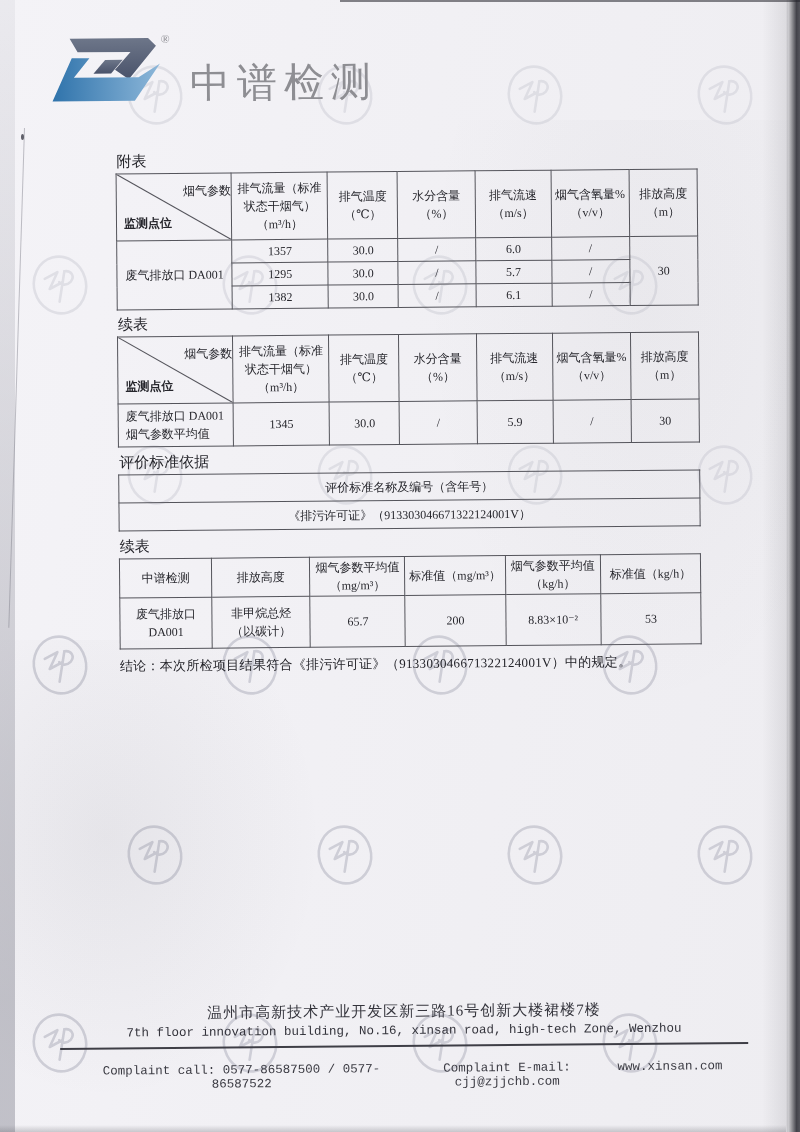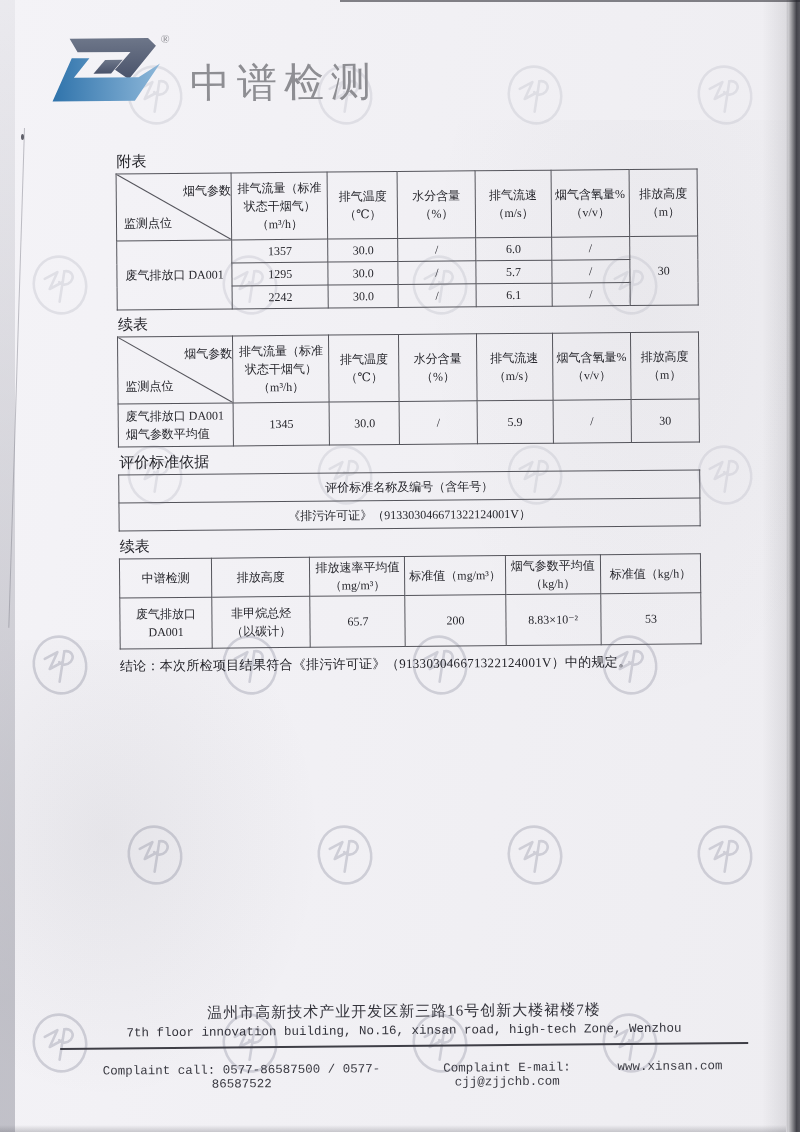--- a/index.html
+++ b/index.html
@@ -41,21 +41,21 @@
   
   .doc{position:absolute;left:119px;top:150px;width:582px;}
   .sec-label{font-size:15px;color:#26262c;margin:0 0 3px 1px;line-height:18px;}
   table{width:100%;border-collapse:collapse;table-layout:fixed;font-size:12px;color:#26262c;}
   td{border:1px solid #54545b;text-align:center;vertical-align:middle;padding:1px 3px;line-height:1.5;}
   .mb5{margin-bottom:5px;}.mb6{margin-bottom:6px;}
   .hdr td{height:64px;}
   .corner{position:relative;padding:0;}
   .corner svg{position:absolute;inset:0;width:100%;height:100%;}
   .c-tr{position:absolute;top:8px;right:0;}
-  .c-bl{position:absolute;bottom:8px;left:7px;}
+  .c-bl{position:absolute;bottom:8px;left:7px;font-weight:bold;}
   .r-sm td{height:20px;}
   .site-left{text-align:left;padding-left:7px;}
   .r-md td{height:40px;}
   .eval td{height:25px;}
   .hdr2 td{height:34px;}
   .r-lg td{height:48px;}
   .conclusion{margin-top:8px;font-size:13px;letter-spacing:.3px;color:#232329;}
 
   
   .footer{position:absolute;left:56px;top:1002px;width:688px;text-align:center;color:#34343c;}
@@ -218,21 +218,21 @@
           <td rowspan="3">30</td>
         </tr>
         <tr class="r-sm">
           <td>1295</td>
           <td>30.0</td>
           <td>/</td>
           <td>5.7</td>
           <td>/</td>
         </tr>
         <tr class="r-sm">
-          <td>2242</td>
+          <td>1382</td>
           <td>30.0</td>
           <td>/</td>
           <td>6.1</td>
           <td>/</td>
         </tr>
       </tbody>
         </table>
 
       <div class="sec-label">续表</div>
 
@@ -298,21 +298,21 @@
             <col style="width:98px">
             <col style="width:95px">
             <col style="width:100px">
             <col style="width:95px">
             <col style="width:100px">
           </colgroup>
         <tbody>
             <tr class="hdr2">
           <td>中谱检测</td>
           <td>排放高度</td>
-          <td>排放速率平均值（mg/m³）</td>
+          <td>烟气参数平均值（mg/m³）</td>
           <td>标准值（mg/m³）</td>
           <td>烟气参数平均值（kg/h）</td>
           <td>标准值（kg/h）</td>
         </tr>
         <tr class="r-lg">
           <td>
             <span>废气排放口</span><br>
             <span>DA001</span>
           </td>
           <td>

